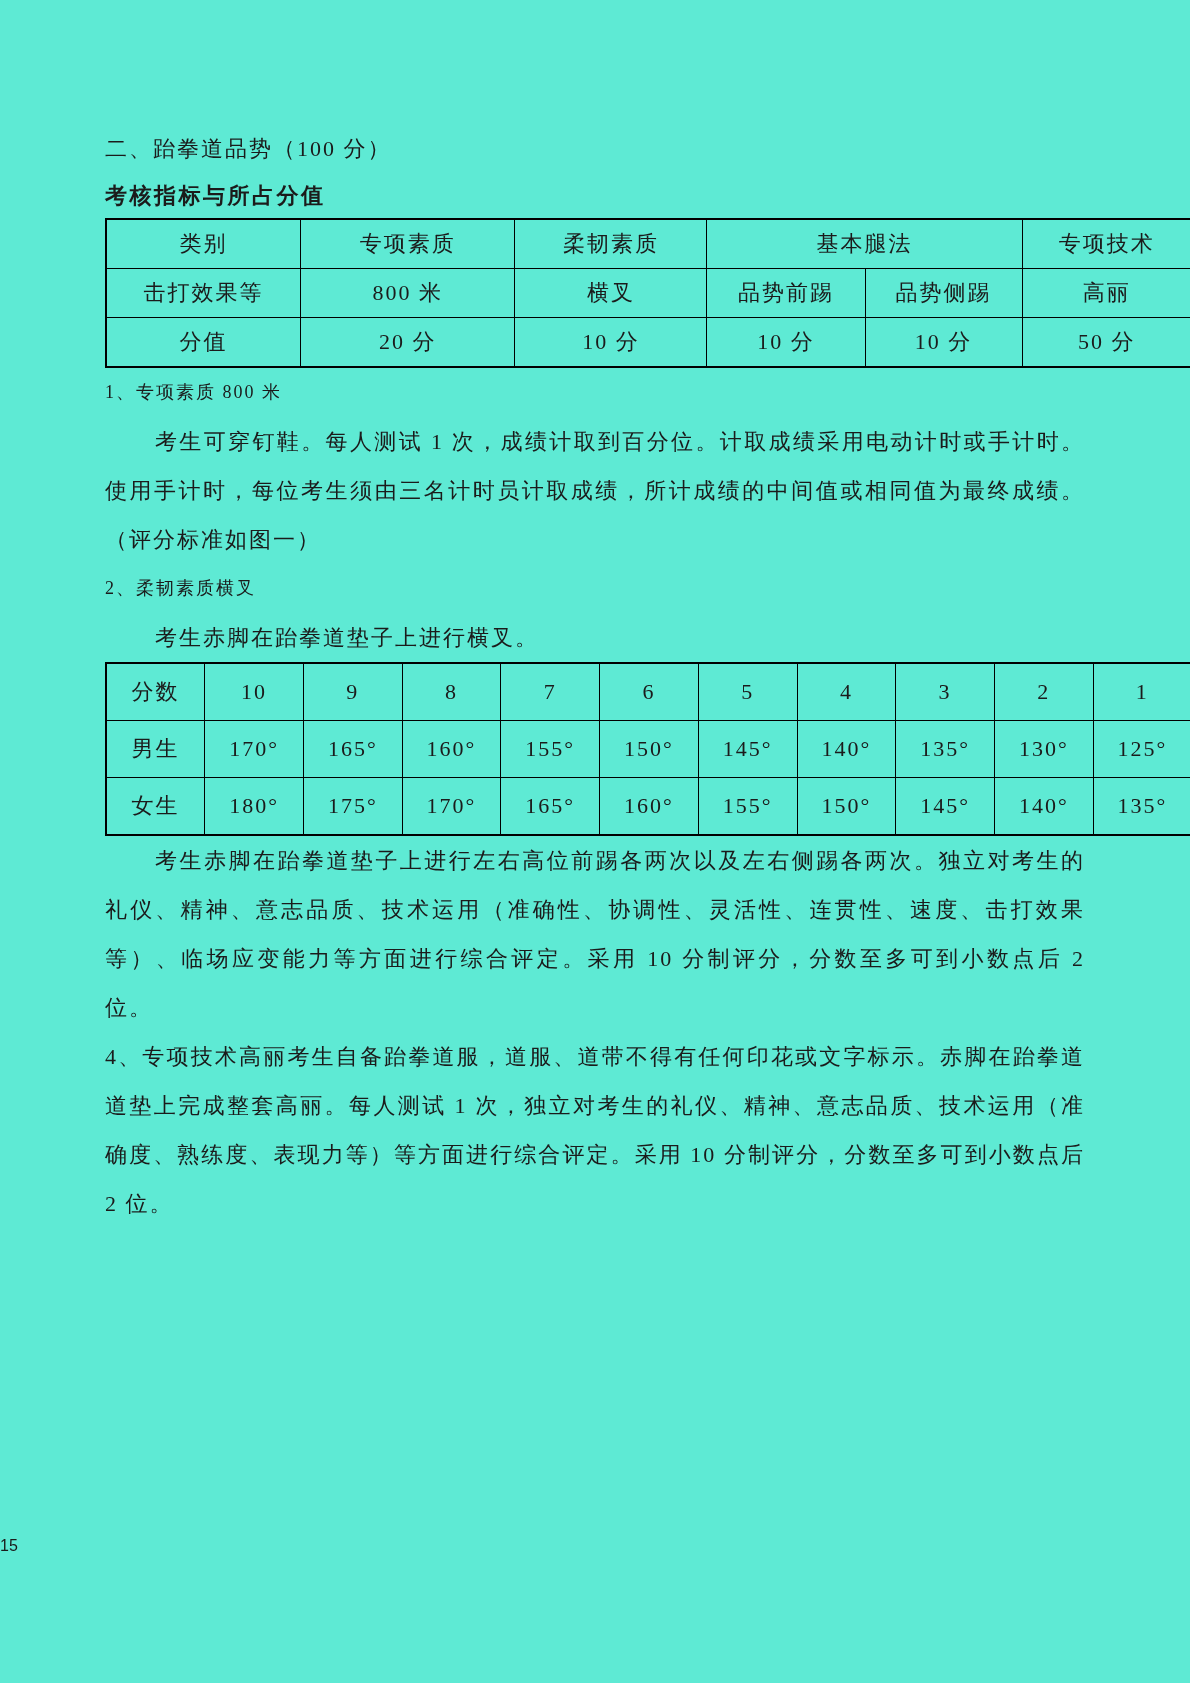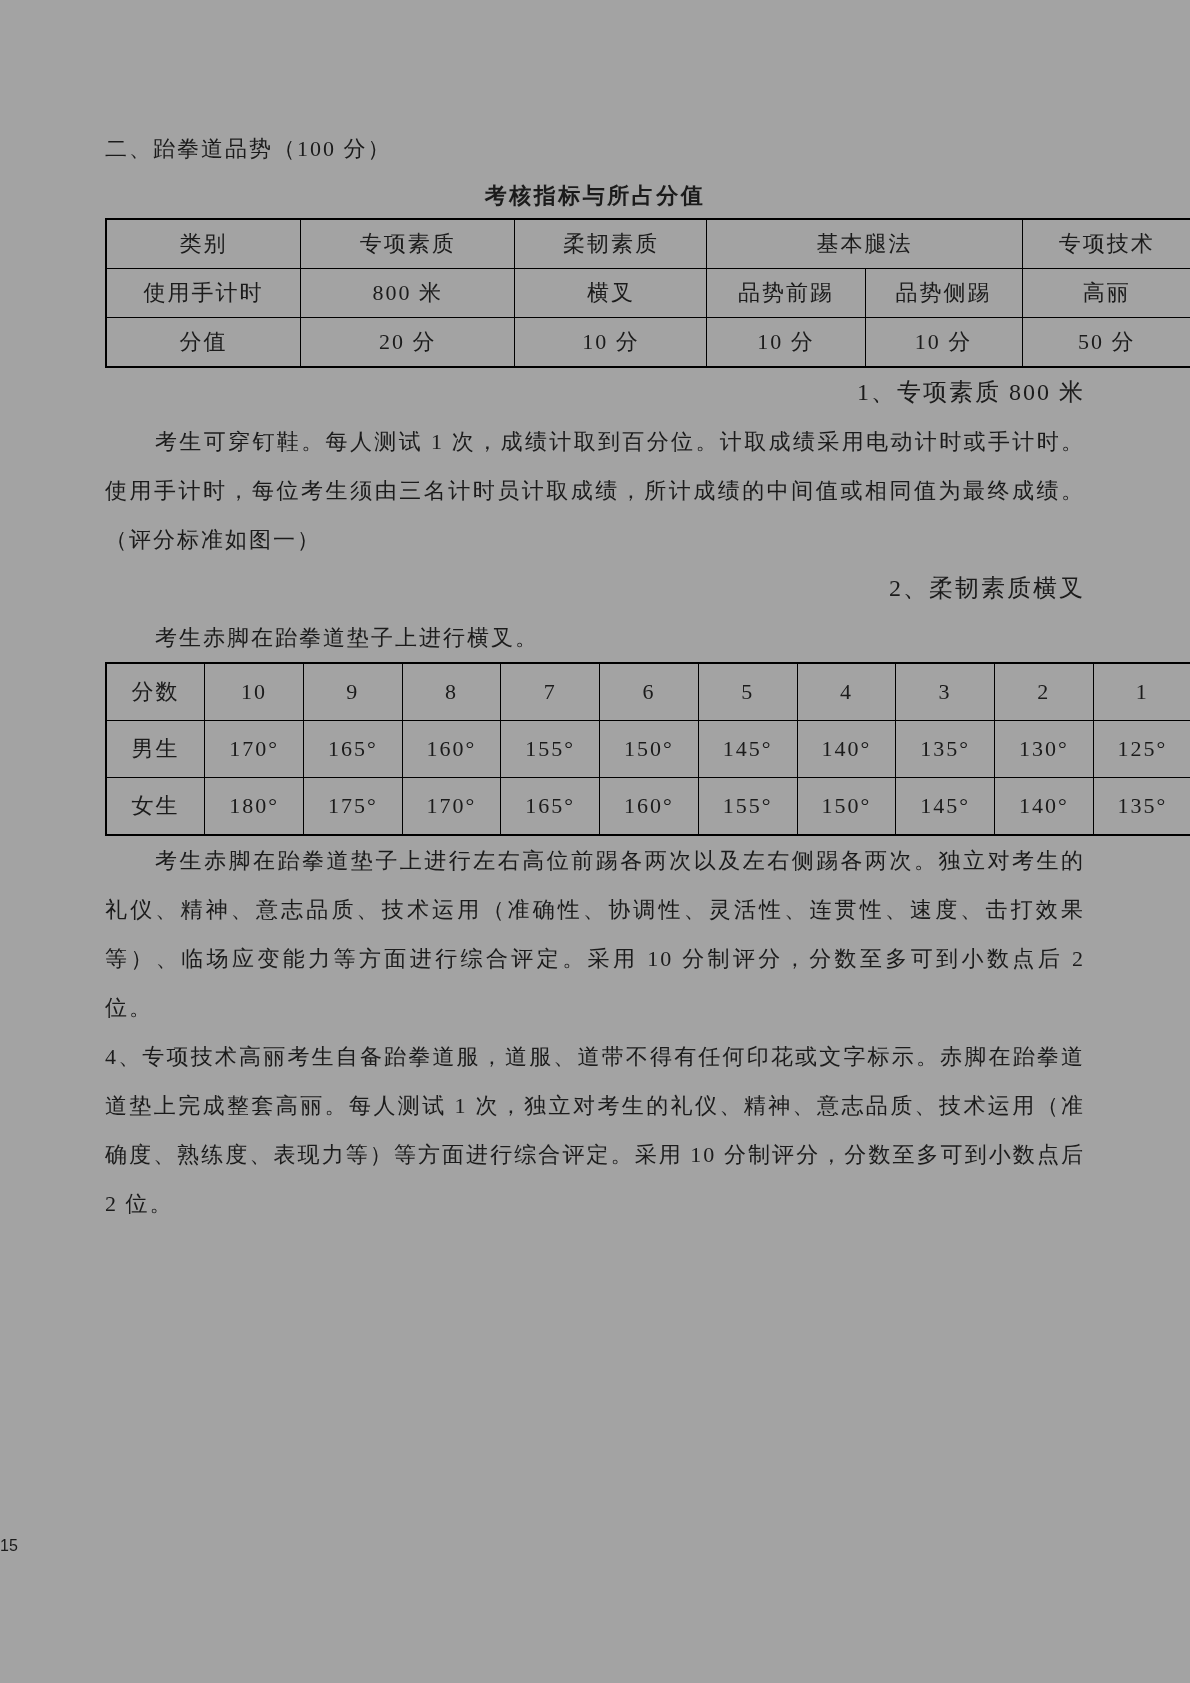--- a/index.html
+++ b/index.html
@@ -1,48 +1,46 @@
 <!DOCTYPE html>
 <html lang="zh"><head>
 <meta charset="utf-8">
 <style>
   html, body { margin: 0; padding: 0; background: #ffffff; }
   .page {
     position: relative;
     width: 1190px;
     height: 1683px;
-    background: #a3a3a3;
+    background: #5eead4;
     color: #1b1b1b;
     font-family: "Liberation Serif", "DejaVu Serif", serif;
     overflow: hidden;
   }
   .content {
     position: absolute;
     left: 105px;
     top: 124px;
     width: 980px;
   }
   .content p { margin: 0; }
   .doc-title {
     font-size: 22px;
     line-height: 49px;
     letter-spacing: 2px;
   }
   .caption {
     font-size: 22px;
-    text-align: center;
     letter-spacing: 2.5px;
   }
   .caption1 { font-weight: bold; line-height: 45px; }
   .caption2 { font-weight: normal; line-height: 44px; }
   .heading {
-    font-size: 24px;
+    font-size: 18px;
     line-height: 49px;
     letter-spacing: 2px;
-    text-align: right;
   }
   .h1-extra { margin-top: 8px; }
   .para {
     font-size: 22px;
     line-height: 49px;
     letter-spacing: 2px;
     text-align: justify;
   }
   .indent { text-indent: 50px; }
   table.tbl {
@@ -95,21 +93,21 @@
       </colgroup>
       <tbody>
         <tr>
           <td>类别</td>
           <td>专项素质</td>
           <td>柔韧素质</td>
           <td colspan="2">基本腿法</td>
           <td>专项技术</td>
         </tr>
         <tr>
-          <td>使用手计时</td>
+          <td>击打效果等</td>
           <td>800 米</td>
           <td>横叉</td>
           <td>品势前踢</td>
           <td>品势侧踢</td>
           <td>高丽</td>
         </tr>
         <tr>
           <td>分值</td>
           <td>20 分</td>
           <td>10 分</td>

